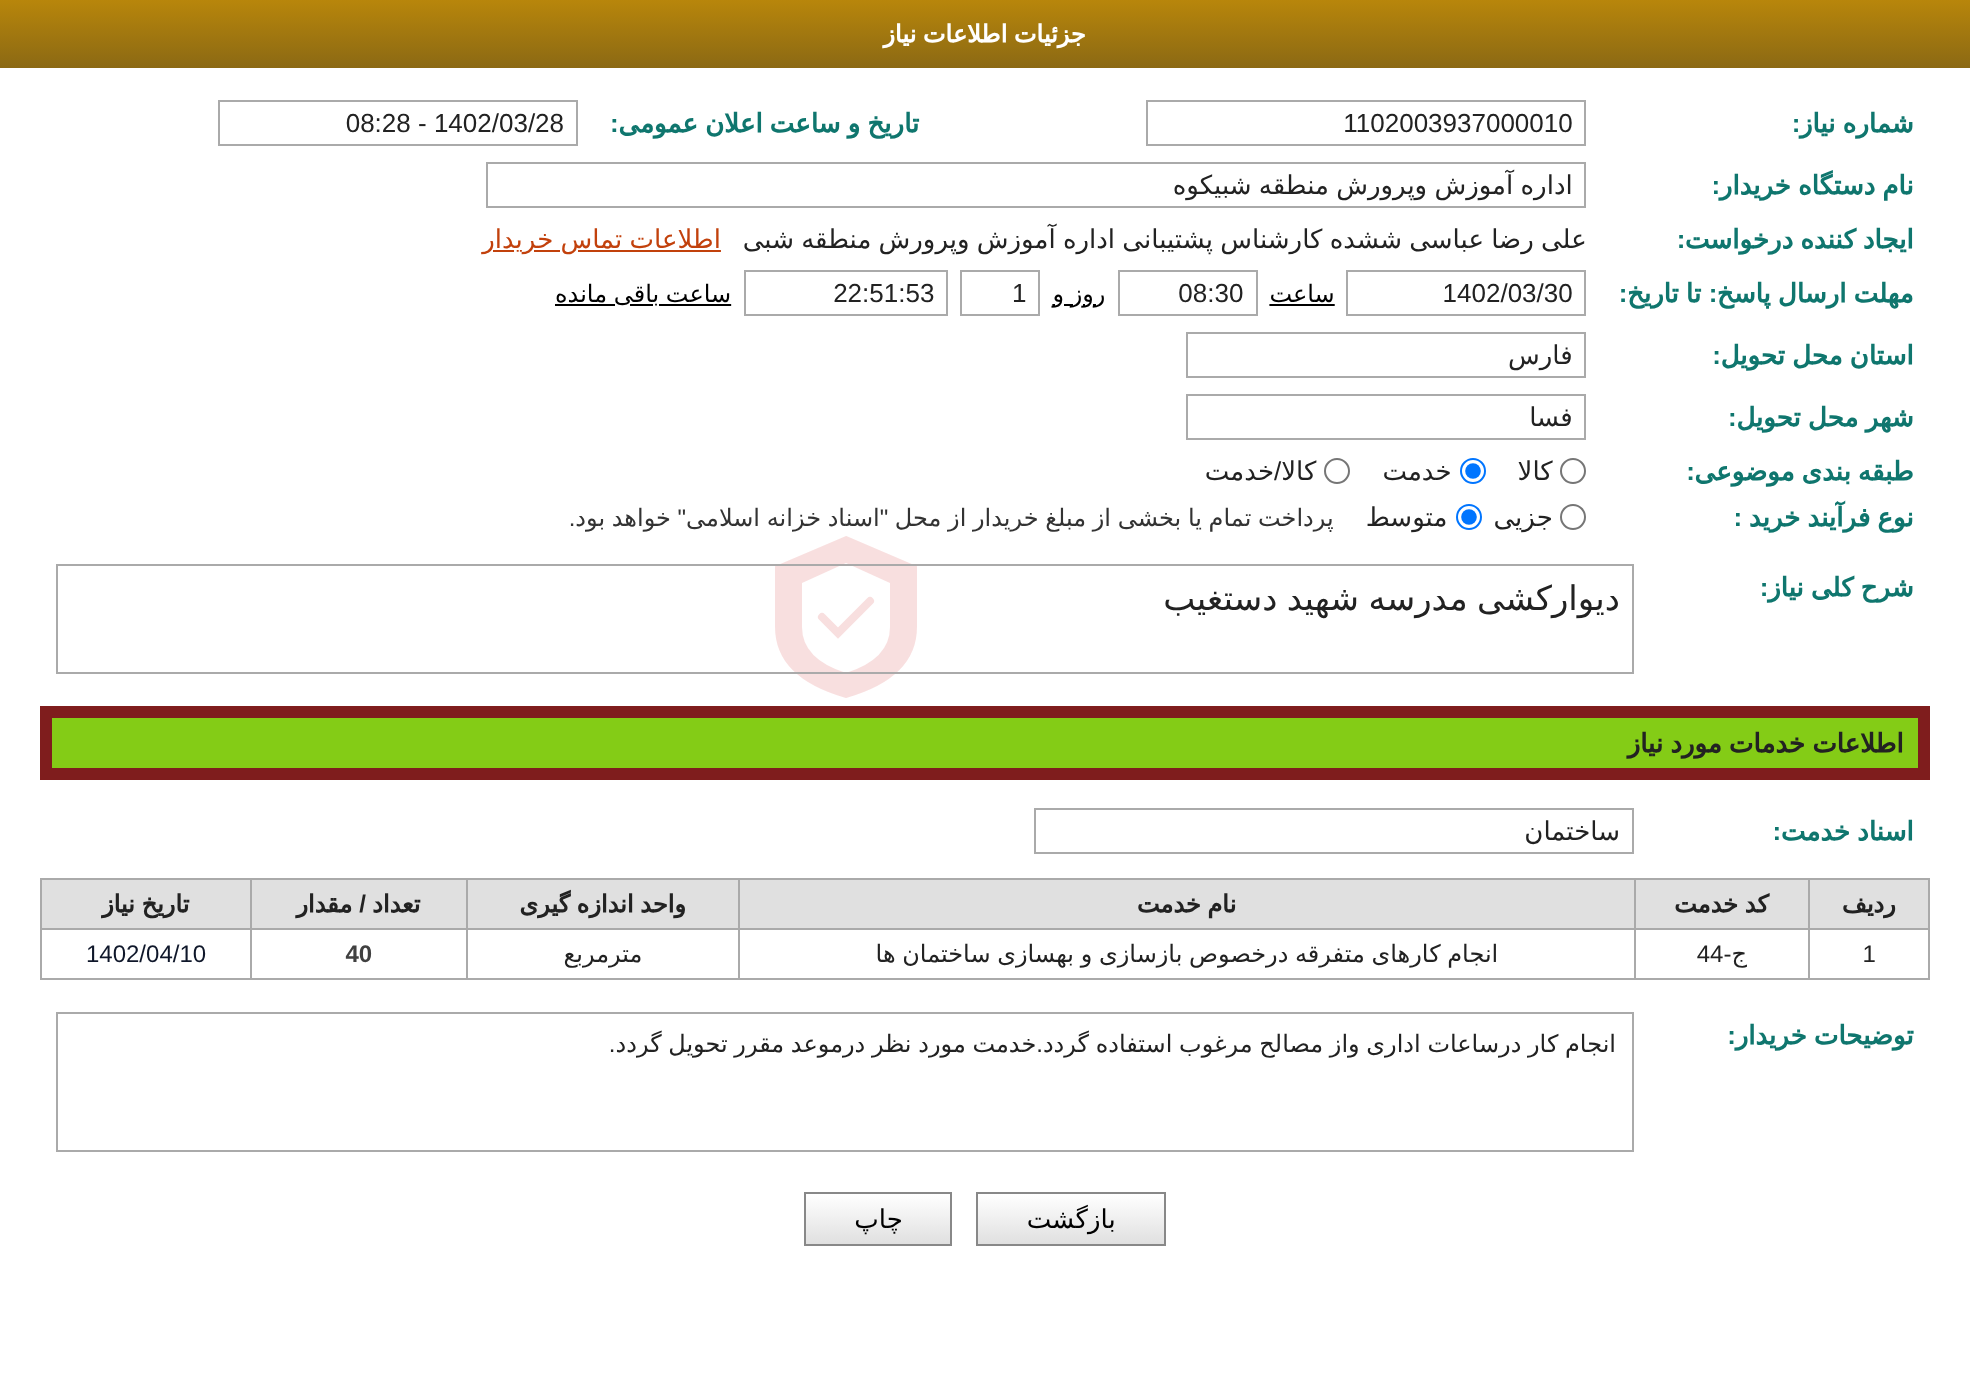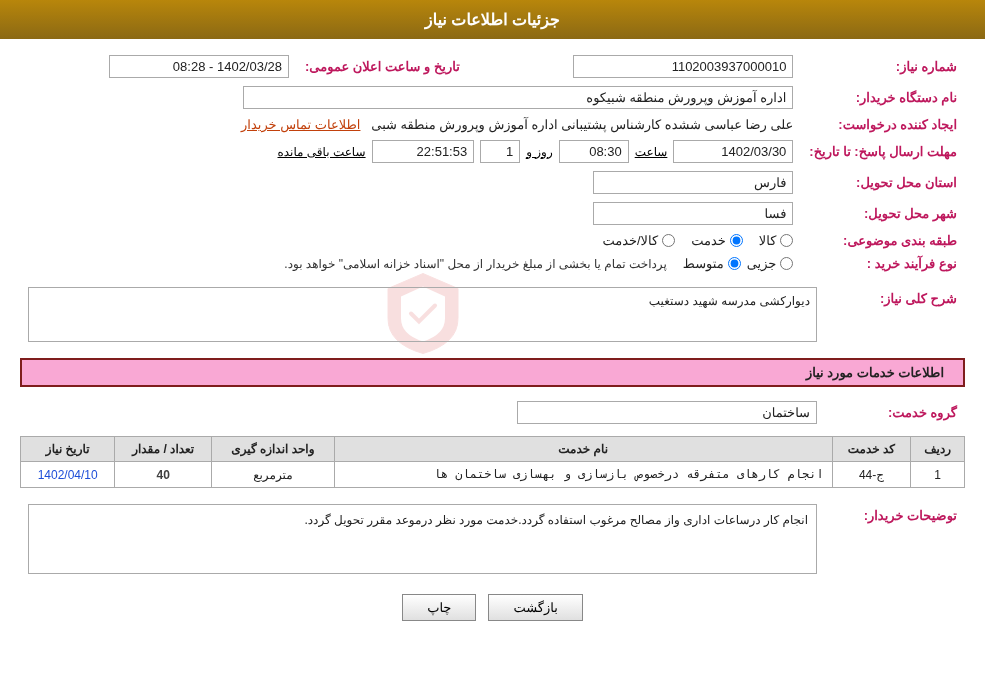--- a/index.html
+++ b/index.html
@@ -14,49 +14,49 @@
       width: 985px;
       min-height: 691px;
       background: #fff;
       margin: 0 auto;
     }
     .header-bar {
       background: linear-gradient(to bottom, #b8860b, #8b6914);
       color: #fff;
       text-align: center;
       padding: 10px 16px;
-      font-size: 16px;
+      font-size: 12px;
       font-weight: bold;
       letter-spacing: 1px;
     }
     .content-area {
       padding: 12px 20px 20px 20px;
     }
     .section-title {
-      background: #f9a8d4;
-      border: 2px solid #7f1d1d;
-      padding: 5px 19px;
+      background: #84cc16;
+      border: 6px solid #7f1d1d;
+      padding: 5px 7px;
       font-weight: bold;
       font-size: 13px;
       margin-bottom: 10px;
       text-align: right;
     }
     .info-table {
       width: 100%;
       border-collapse: collapse;
       margin-bottom: 8px;
     }
     .info-table td {
       padding: 4px 8px;
       vertical-align: middle;
     }
     .label-cell {
       text-align: right;
       white-space: nowrap;
-      color: #be185d;
+      color: #0f766e;
       font-weight: bold;
       width: 140px;
       margin-left: 32px;
     }
     .value-box {
       border: 1px solid #aaa;
       background: #fff;
       padding: 3px 6px;
       display: inline-block;
       min-width: 120px;
@@ -91,21 +91,21 @@
       font-size: 12px;
       color: #333;
     }
     .textarea-box {
       border: 1px solid #aaa;
       background: #fff;
       padding: 6px;
       min-height: 55px;
       width: 100%;
       text-align: right;
-      font-size: 12px;
+      font-size: 17px;
       resize: none;
     }
     .services-section {
       margin-top: 12px;
     }
     .services-table {
       width: 100%;
       border-collapse: collapse;
       margin-top: 8px;
     }
@@ -113,22 +113,21 @@
       border: 1px solid #aaa;
       padding: 5px 8px;
       text-align: center;
       font-size: 12px;
     }
     .services-table th {
       background: #e0e0e0;
       font-weight: bold;
     }
     .services-table td.text-right {
-      text-align: right;
-      font-family: Liberation Mono, monospace;
+      text-align: center;
     }
     .buyer-desc {
       border: 1px solid #aaa;
       padding: 8px;
       min-height: 70px;
       background: #fff;
       text-align: right;
       font-size: 12px;
       width: 100%;
     }
@@ -289,21 +288,21 @@
       </tr>
     </tbody>
       </table>
 
     <div class="services-section">
       <div class="section-title">اطلاعات خدمات مورد نیاز</div>
 
       <table class="info-table">
         <tbody>
             <tr>
-          <td class="label-cell">گروه خدمت:</td>
+          <td class="label-cell">اسناد خدمت:</td>
           <td>
             <span class="value-box" style="min-width:300px;">ساختمان</span>
           </td>
         </tr>
       </tbody>
         </table>
 
       <table class="services-table">
         <thead>
           <tr>
@@ -315,21 +314,21 @@
             <th>تاریخ نیاز</th>
           </tr>
         </thead>
         <tbody id="services-tbody">
         <tr>
         <td>1</td>
         <td>ج-44</td>
         <td class="text-right">انجام کارهای متفرقه درخصوص بازسازی و بهسازی ساختمان ها</td>
         <td>مترمربع</td>
         <td style="color:#404040;font-weight:bold;">40</td>
-        <td style="color:#1d4ed8;">1402/04/10</td>
+        <td style="color:#0f172a;">1402/04/10</td>
       </tr>
           </tbody>
       </table>
     </div>
 
     <table class="info-table" style="margin-top:12px;">
       <tbody>
           <tr>
         <td class="label-cell" style="vertical-align:top;padding-top:8px;">توضیحات خریدار:</td>
         <td>

